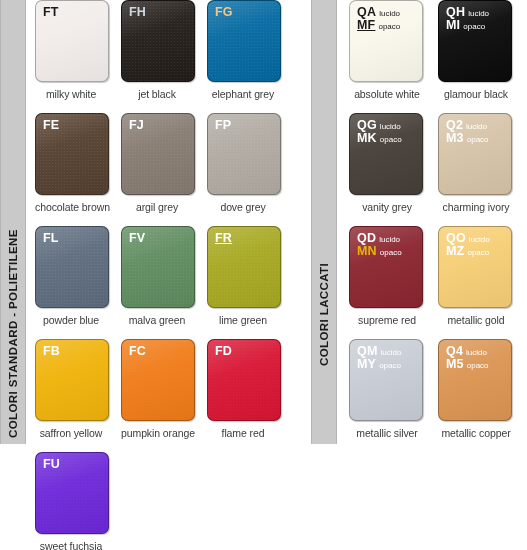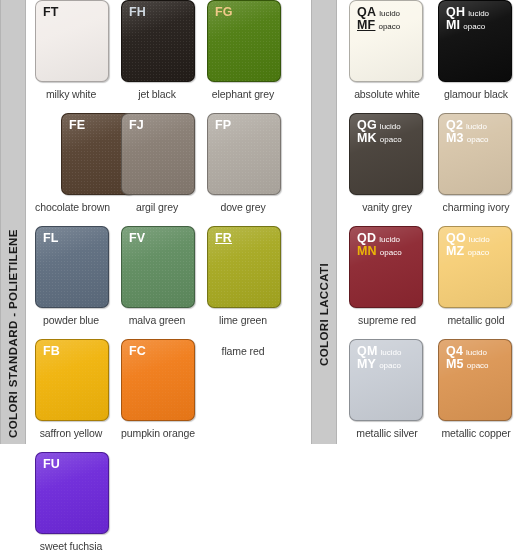--- a/index.html
+++ b/index.html
@@ -137,33 +137,33 @@
           <div class="gloss"></div>
           <div class="code-block single">
             <div class="code-line">
               <span class="code" style="color: rgb(207, 216, 224);">FH</span>
             </div>
           </div>
         </div>
         <div class="name">jet black</div>
       </div>
       <div class="cell">
-        <div class="swatch" style="background: #4d7c0f;">
+        <div class="swatch" style="background: #0369a1;">
           <div class="grain"></div>
           <div class="gloss"></div>
           <div class="code-block single">
             <div class="code-line">
               <span class="code" style="color: rgb(240, 201, 138);">FG</span>
             </div>
           </div>
         </div>
         <div class="name">elephant grey</div>
       </div>
       <div class="cell">
-        <div class="swatch" style="background: rgb(85, 64, 47); margin-left: 26px;">
+        <div class="swatch" style="background: rgb(85, 64, 47);">
           <div class="grain"></div>
           <div class="gloss"></div>
           <div class="code-block single">
             <div class="code-line">
               <span class="code" style="color: rgb(255, 255, 255);">FE</span>
             </div>
           </div>
         </div>
         <div class="name">chocolate brown</div>
       </div>
@@ -245,20 +245,29 @@
           <div class="gloss"></div>
           <div class="code-block single">
             <div class="code-line">
               <span class="code" style="color: rgb(255, 255, 255);">FC</span>
             </div>
           </div>
         </div>
         <div class="name">pumpkin orange</div>
       </div>
       <div class="cell">
+        <div class="swatch" style="background: rgb(216, 21, 51);">
+          <div class="grain" style="opacity: 0.22;"></div>
+          <div class="gloss"></div>
+          <div class="code-block single">
+            <div class="code-line">
+              <span class="code" style="color: rgb(255, 255, 255);">FD</span>
+            </div>
+          </div>
+        </div>
         <div class="name">flame red</div>
       </div>
       <div class="cell">
         <div class="swatch" style="background: #6d28d9;">
           <div class="grain" style="opacity: 0.22;"></div>
           <div class="gloss"></div>
           <div class="code-block single">
             <div class="code-line">
               <span class="code" style="color: rgb(255, 255, 255);">FU</span>
             </div>

